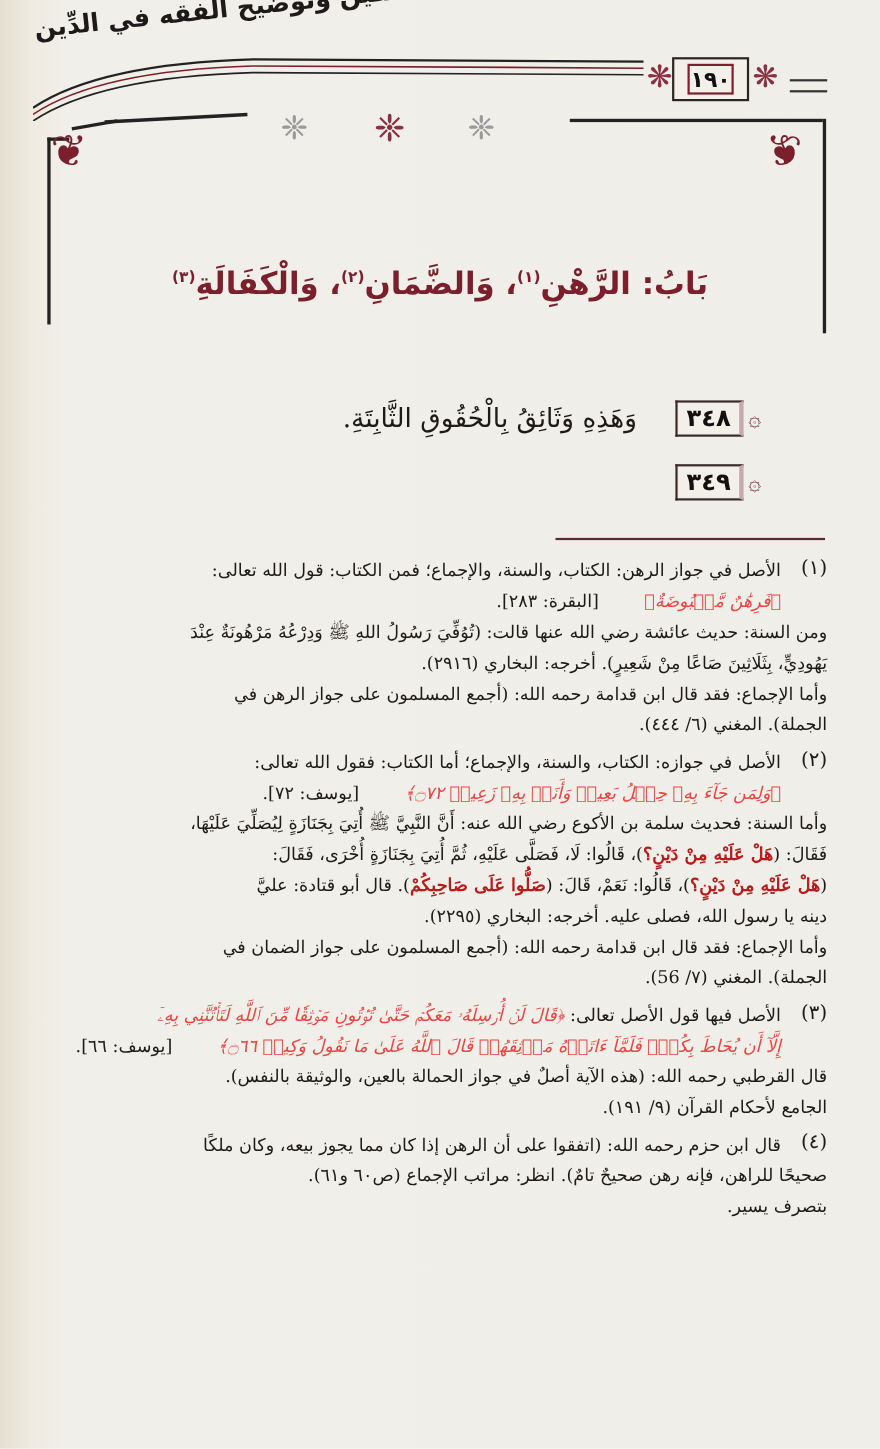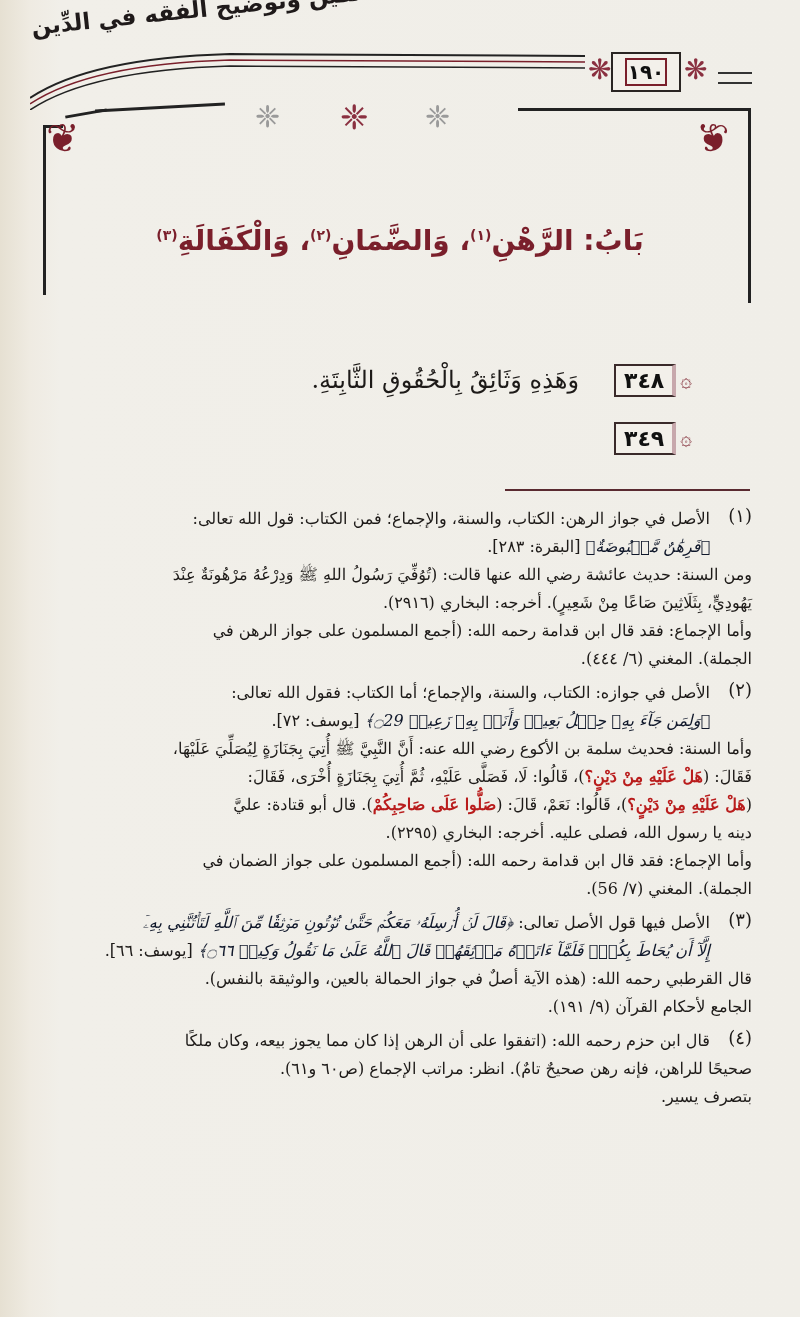--- a/index.html
+++ b/index.html
@@ -33,21 +33,21 @@
   .flourish { position:absolute; color:#8a3040; font-size:28px; line-height:1; }
   .double-dash { position:absolute; left:718px; top:72px; width:34px; height:8px;
     border-top:2px solid #333; border-bottom:2px solid #333; }
 
   
   .frame-line { position:absolute; background:#222; }
   .corner { position:absolute; color:#7a1f2b; font-size:40px; line-height:1; }
   .ornament { position:absolute; font-size:30px; line-height:1; }
 
   .chapter-title {
-    position:absolute; top:224px; left:90px; width:620px; text-align:center;
+    position:absolute; top:241px; left:90px; width:620px; text-align:center;
     font-family:"DejaVu Sans", sans-serif; font-weight:bold; font-size:28px; color:#7a1f2b;
   }
   .chapter-title sup { font-size:14px; }
 
   
   .matn-line {
     position:absolute; right:108px; height:40px; display:flex; align-items:center; gap:10px;
     direction: rtl;
   }
   .matn-num-wrap { display:flex; align-items:center; gap:4px; direction:rtl; }
@@ -62,21 +62,21 @@
   .matn-text sup { font-size:13px; }
 
   .footnote-rule { position:absolute; left:505px; top:489px; width:245px; height:2px; background:#5a2a30; }
 
   
   .footnotes { position:absolute; top:505px; left:62px; width:690px; direction:rtl; }
   .fn { position:relative; padding-right:42px; margin-bottom:6px; }
   .fn-num { position:absolute; right:0; top:0; font-size:18px; color:#1d1a18; }
   .fn-line { font-size:16px; line-height:28px; text-align:justify; text-align-last:right; }
   .fn-line.indent { margin-right:-42px; }
-  .quran { color:#0f172a; font-style:italic; }
+  .quran { color:#ef4444; font-style:italic;margin-left:36px; }
   .hadith { color:#b91c1c; font-weight:bold; }
 </style>
 </head>
 <body>
 
 <div class="running-title rtl">
   
   <span>على منهج السَّالكين وتوضيح الفقه في الدِّين</span>
 </div>
 
@@ -137,21 +137,21 @@
     <div class="fn-line"><span class="quran">﴿فَرِهَٰنٌ مَّقۡبُوضَةٌ﴾</span><span> [البقرة: ٢٨٣].</span></div>
     <div class="fn-line indent">ومن السنة: حديث عائشة رضي الله عنها قالت: (تُوُفِّيَ رَسُولُ اللهِ ﷺ وَدِرْعُهُ مَرْهُونَةٌ عِنْدَ</div>
     <div class="fn-line indent">يَهُودِيٍّ، بِثَلَاثِينَ صَاعًا مِنْ شَعِيرٍ). أخرجه: البخاري (٢٩١٦).</div>
     <div class="fn-line indent">وأما الإجماع: فقد قال ابن قدامة رحمه الله: (أجمع المسلمون على جواز الرهن في</div>
     <div class="fn-line indent">الجملة). المغني (٦/ ٤٤٤).</div>
   </div>
 
   <div class="fn">
     <span class="fn-num">(٢)</span>
     <div class="fn-line">الأصل في جوازه: الكتاب، والسنة، والإجماع؛ أما الكتاب: فقول الله تعالى:</div>
-    <div class="fn-line"><span class="quran">﴿وَلِمَن جَآءَ بِهِۦ حِمۡلُ بَعِيرٖ وَأَنَا۠ بِهِۦ زَعِيمٞ ۝29﴾</span><span> [يوسف: ٧٢].</span></div>
+    <div class="fn-line"><span class="quran">﴿وَلِمَن جَآءَ بِهِۦ حِمۡلُ بَعِيرٖ وَأَنَا۠ بِهِۦ زَعِيمٞ ۝٧٢﴾</span><span> [يوسف: ٧٢].</span></div>
     <div class="fn-line indent">وأما السنة: فحديث سلمة بن الأكوع رضي الله عنه: أَنَّ النَّبِيَّ ﷺ أُتِيَ بِجَنَازَةٍ لِيُصَلِّيَ عَلَيْهَا،</div>
     <div class="fn-line indent"><span>فَقَالَ: (</span><span class="hadith">هَلْ عَلَيْهِ مِنْ دَيْنٍ؟</span><span>)، قَالُوا: لَا، فَصَلَّى عَلَيْهِ، ثُمَّ أُتِيَ بِجَنَازَةٍ أُخْرَى، فَقَالَ:</span></div>
     <div class="fn-line indent"><span>(</span><span class="hadith">هَلْ عَلَيْهِ مِنْ دَيْنٍ؟</span><span>)، قَالُوا: نَعَمْ، قَالَ: (</span><span class="hadith">صَلُّوا عَلَى صَاحِبِكُمْ</span><span>). قال أبو قتادة: عليَّ</span></div>
     <div class="fn-line indent">دينه يا رسول الله، فصلى عليه. أخرجه: البخاري (٢٢٩٥).</div>
     <div class="fn-line indent">وأما الإجماع: فقد قال ابن قدامة رحمه الله: (أجمع المسلمون على جواز الضمان في</div>
     <div class="fn-line indent">الجملة). المغني (٧/ 56).</div>
   </div>
 
   <div class="fn">
     <span class="fn-num">(٣)</span>

